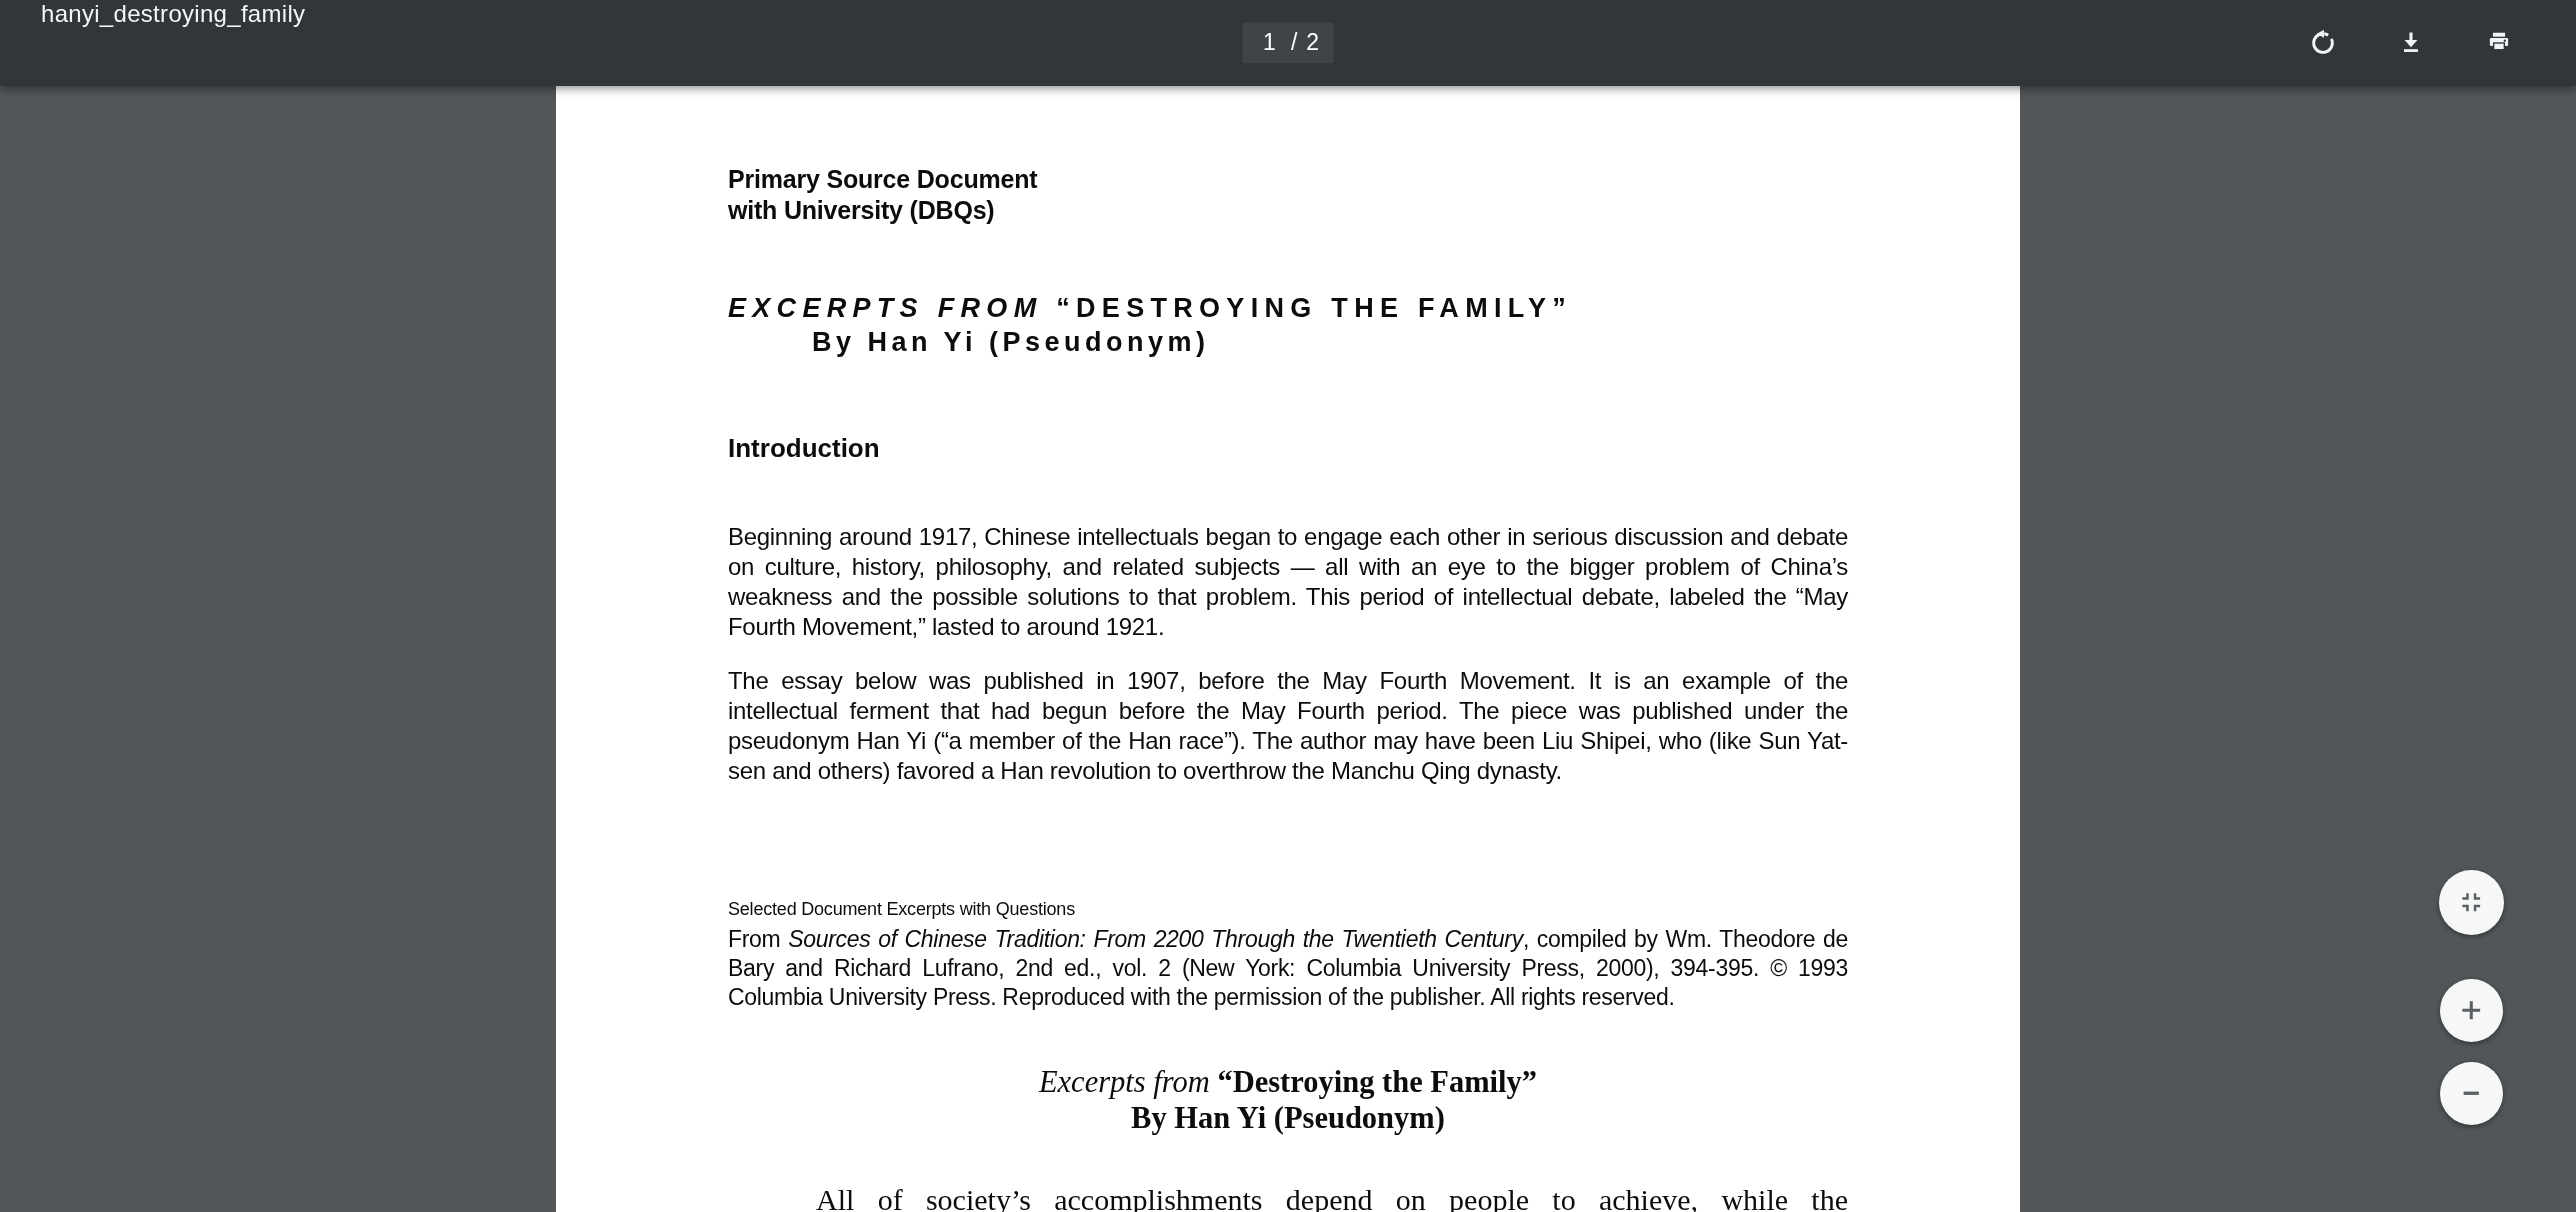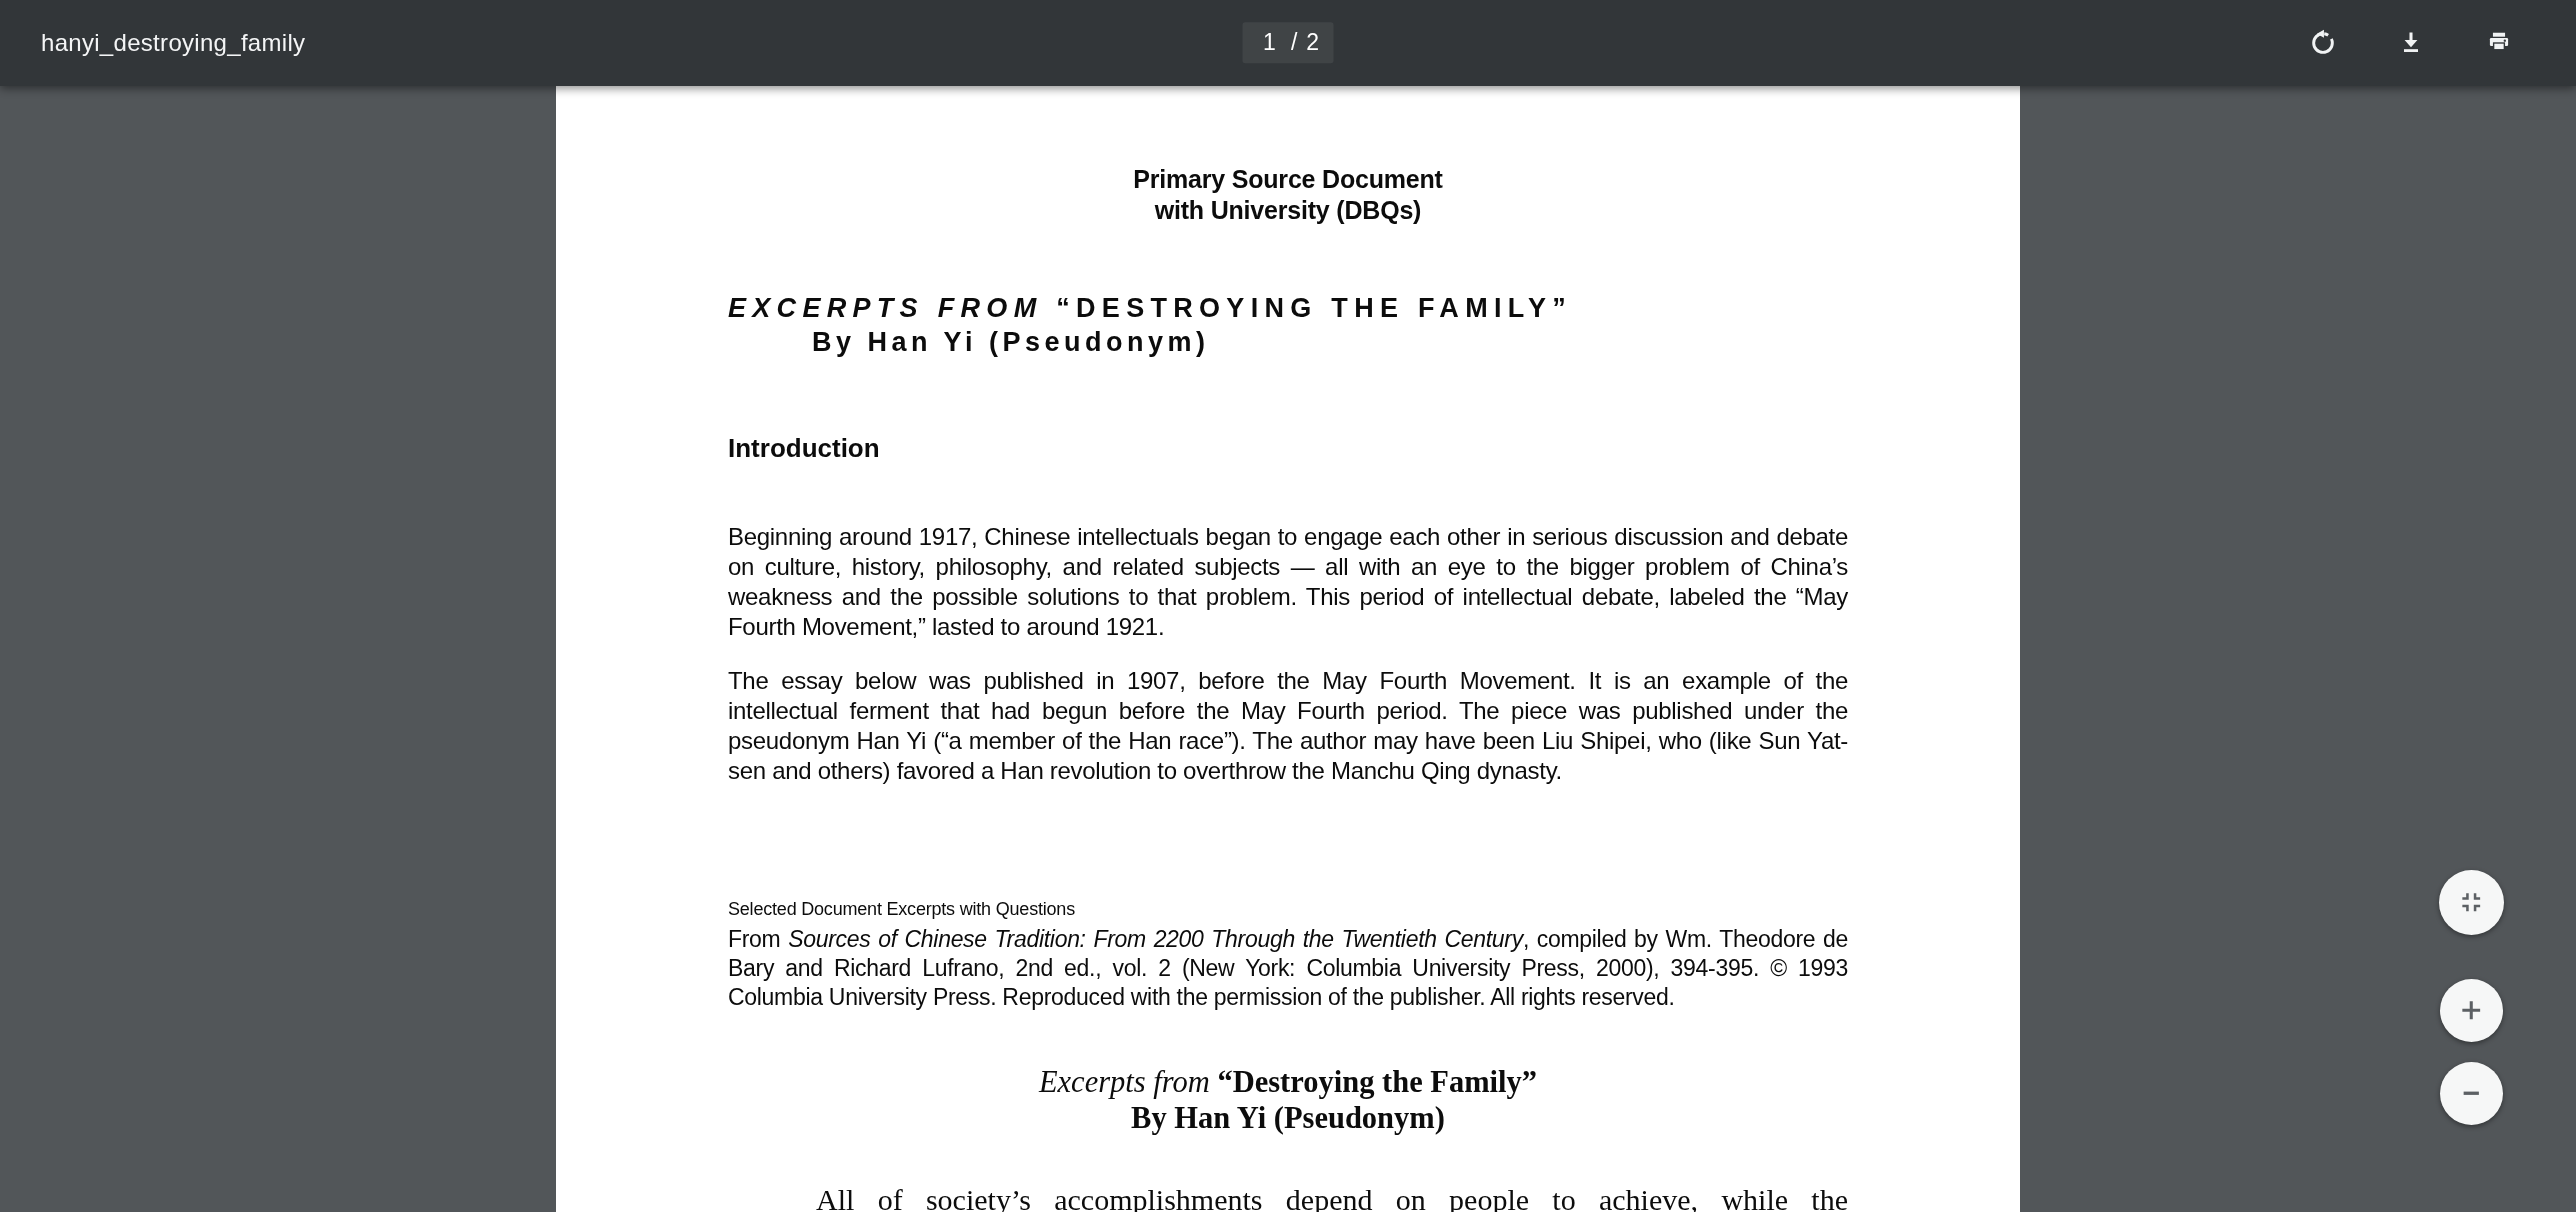--- a/index.html
+++ b/index.html
@@ -4,21 +4,21 @@
 <style>
   * { margin:0; padding:0; box-sizing:border-box; }
   html,body { width:2576px; height:1213px; overflow:hidden; background:#525659;
               font-family:"Liberation Sans", sans-serif; }
 
   .viewer { position:relative; width:2576px; height:1213px; }
 
   
   .toolbar {
     position:absolute; top:0; left:0; width:100%; height:86px;
-    background:#323639; color:#f1f3f4; display:flex; align-items:center;
+    background:#323639; color:#f1f3f4; display:flex; align-items:flex-start;
     box-shadow:0 2.7px 9px rgba(0,0,0,.45); z-index:10;
   }
   .toolbar-title { margin-left:41px; font-size:24px; letter-spacing:0.3px; color:#f4f5f6; }
   .page-indicator {
     position:absolute; left:50%; top:50%; transform:translate(-50%,-50%);
     display:flex; align-items:center; gap:9px; font-size:23px; color:#fff;
     background:rgba(255,255,255,.07); border-radius:2.7px; padding:7.2px 14.4px;
   }
   .page-indicator input {
     width:25px; border:none; background:transparent; color:#fff; font-size:23px;
@@ -29,21 +29,21 @@
   .tb-btn { width:43px; height:43px; border:none; background:transparent; color:#f1f3f4;
     display:flex; align-items:center; justify-content:center; cursor:pointer; border-radius:50%; }
   .tb-btn svg { width:28px; height:28px; }
 
   
   .canvas { position:absolute; top:85px; left:0; right:0; bottom:0; background:#525659; }
   .page { position:absolute; left:556px; top:0; width:1464px; height:1127px;
           background:#ffffff; color:#0c0c0c; }
   .content { padding:0 172px; }
 
-  .corner-header { margin-top:79px; text-align:center; font-weight:bold;
+  .corner-header { margin-top:79px; text-align:left; font-weight:bold;
     font-size:25px; line-height:30.5px; letter-spacing:-0.2px; }
 
   .main-title { margin-top:66px; font-weight:bold; font-size:27px; line-height:34px; }
   .main-title .line1 { letter-spacing:6.3px; }
   .main-title .line2 { margin-left:84px; letter-spacing:4.5px; }
   .run-italic { font-style:italic;margin-top:17px; }
   .run-bold { font-weight:bold; }
 
   .intro-heading { margin-top:74px; font-weight:bold; font-size:26px; }
   .body-sans { margin-top:58px; font-size:24px; line-height:30px; letter-spacing:-0.3px;

